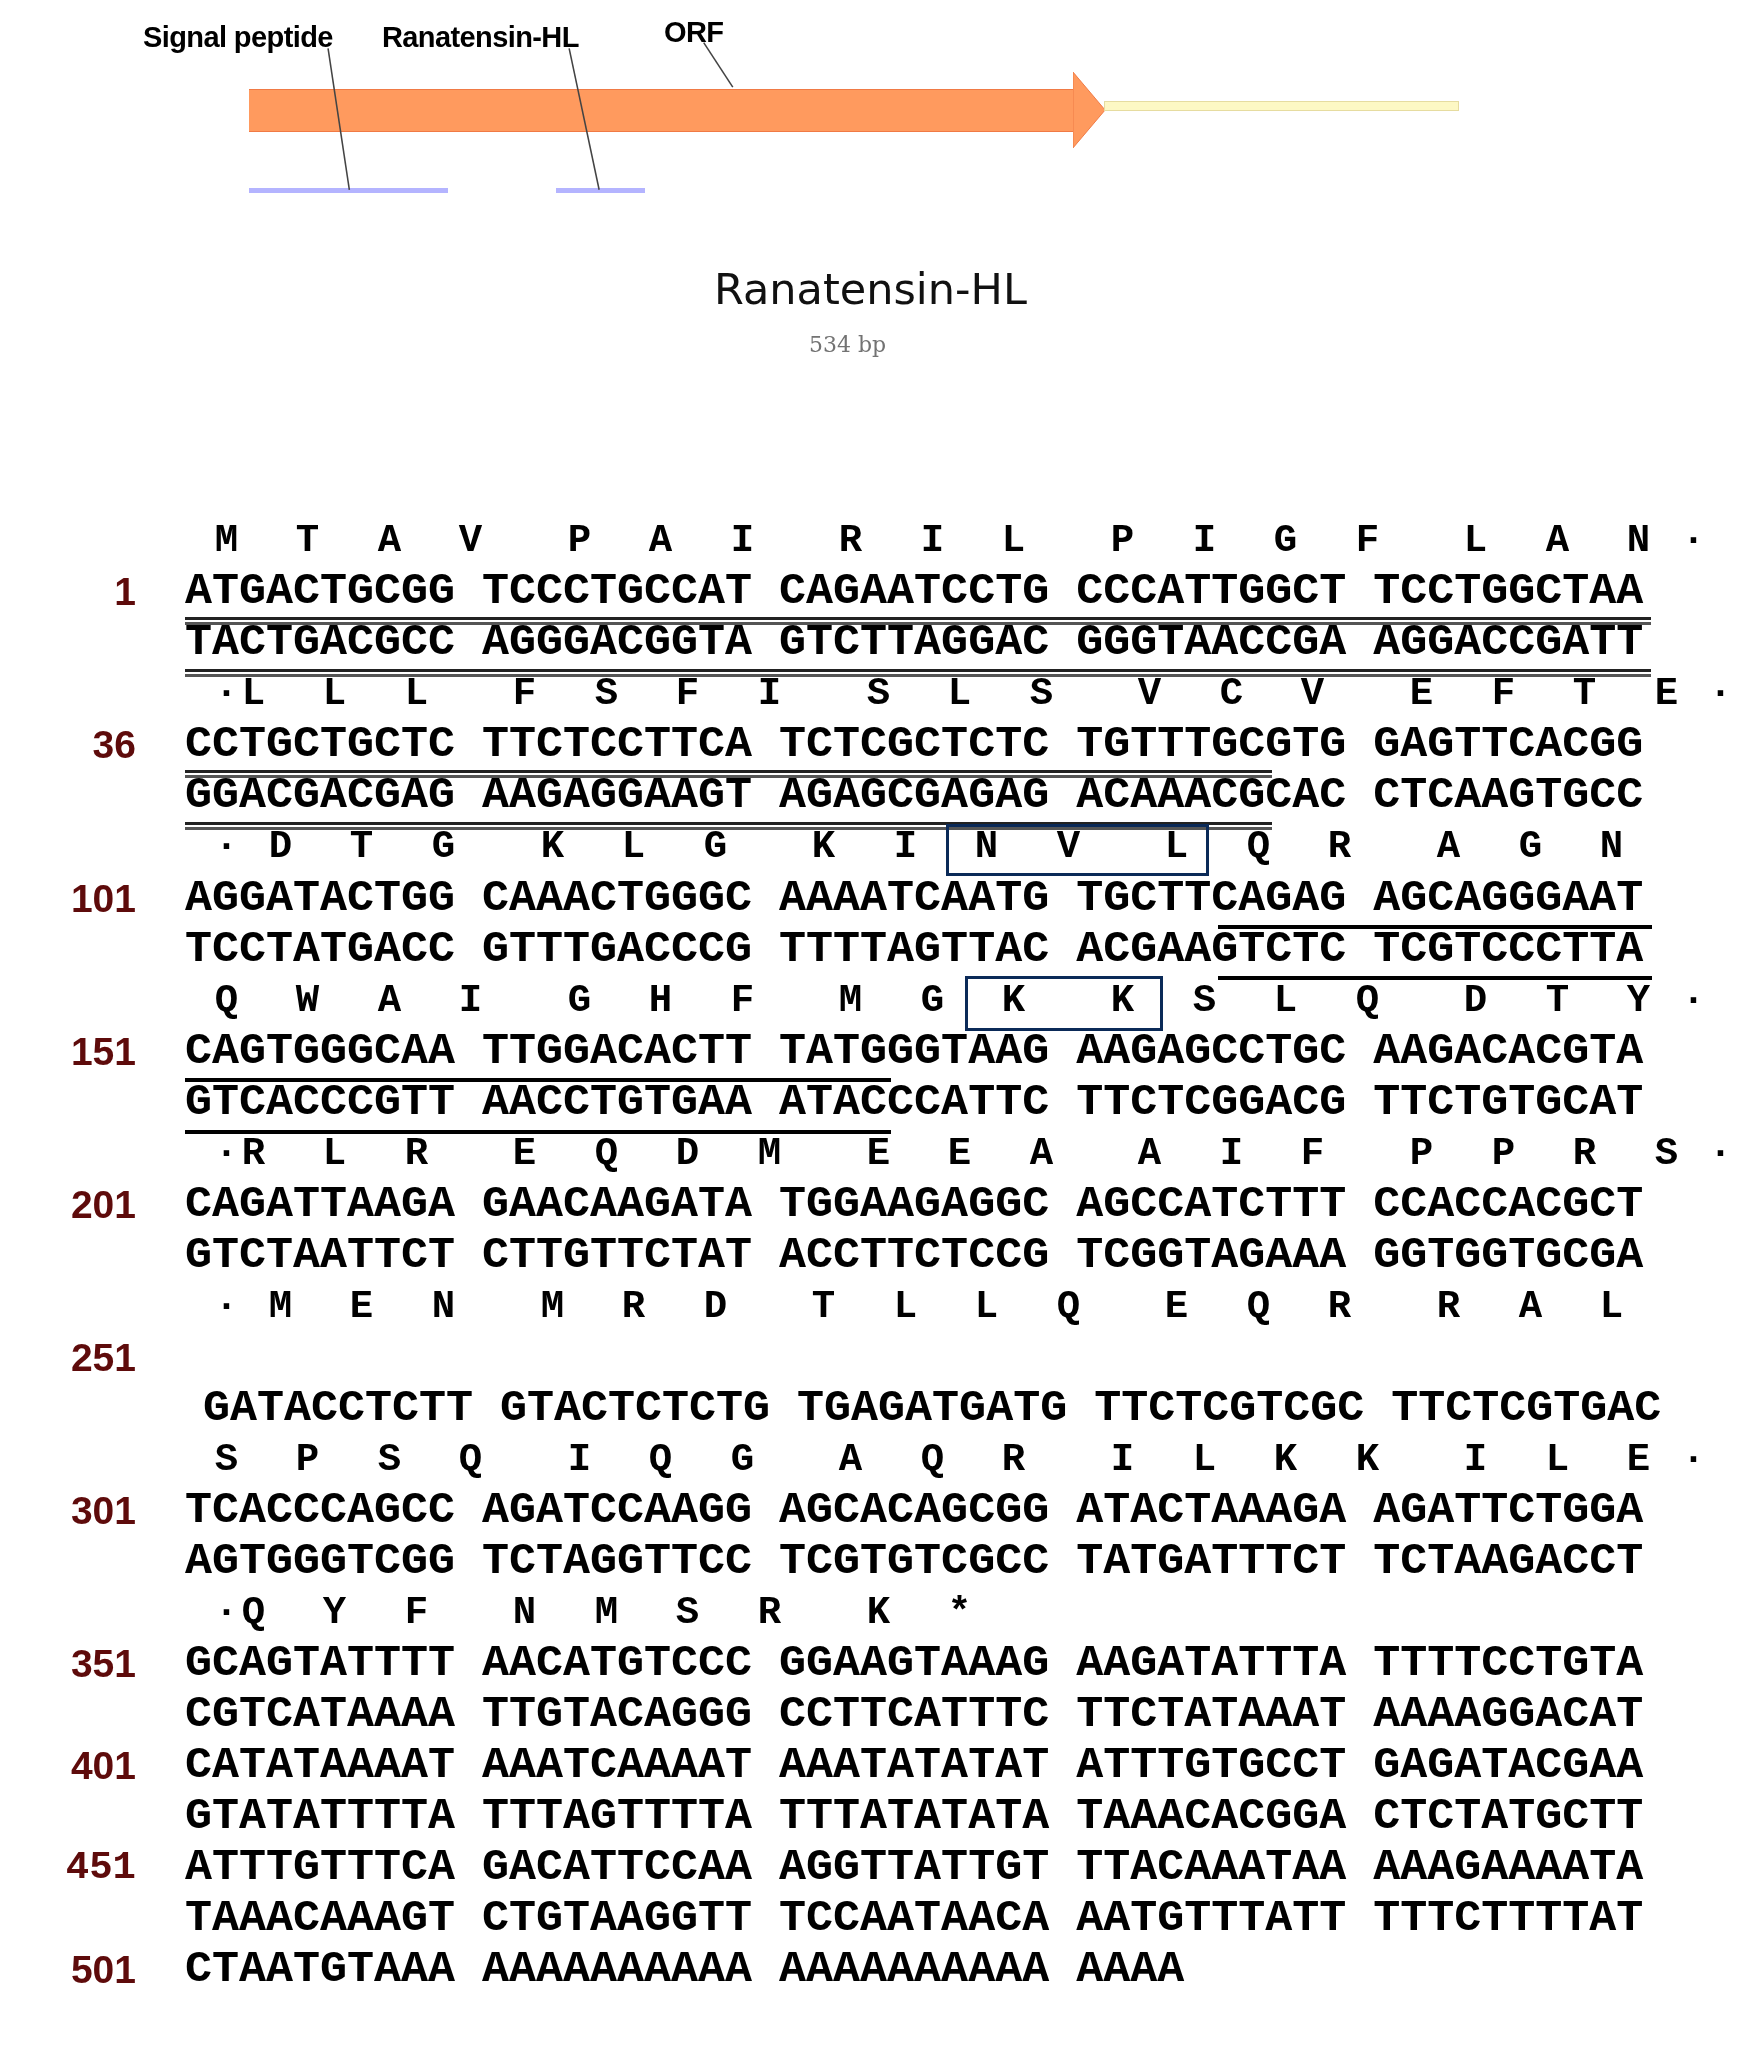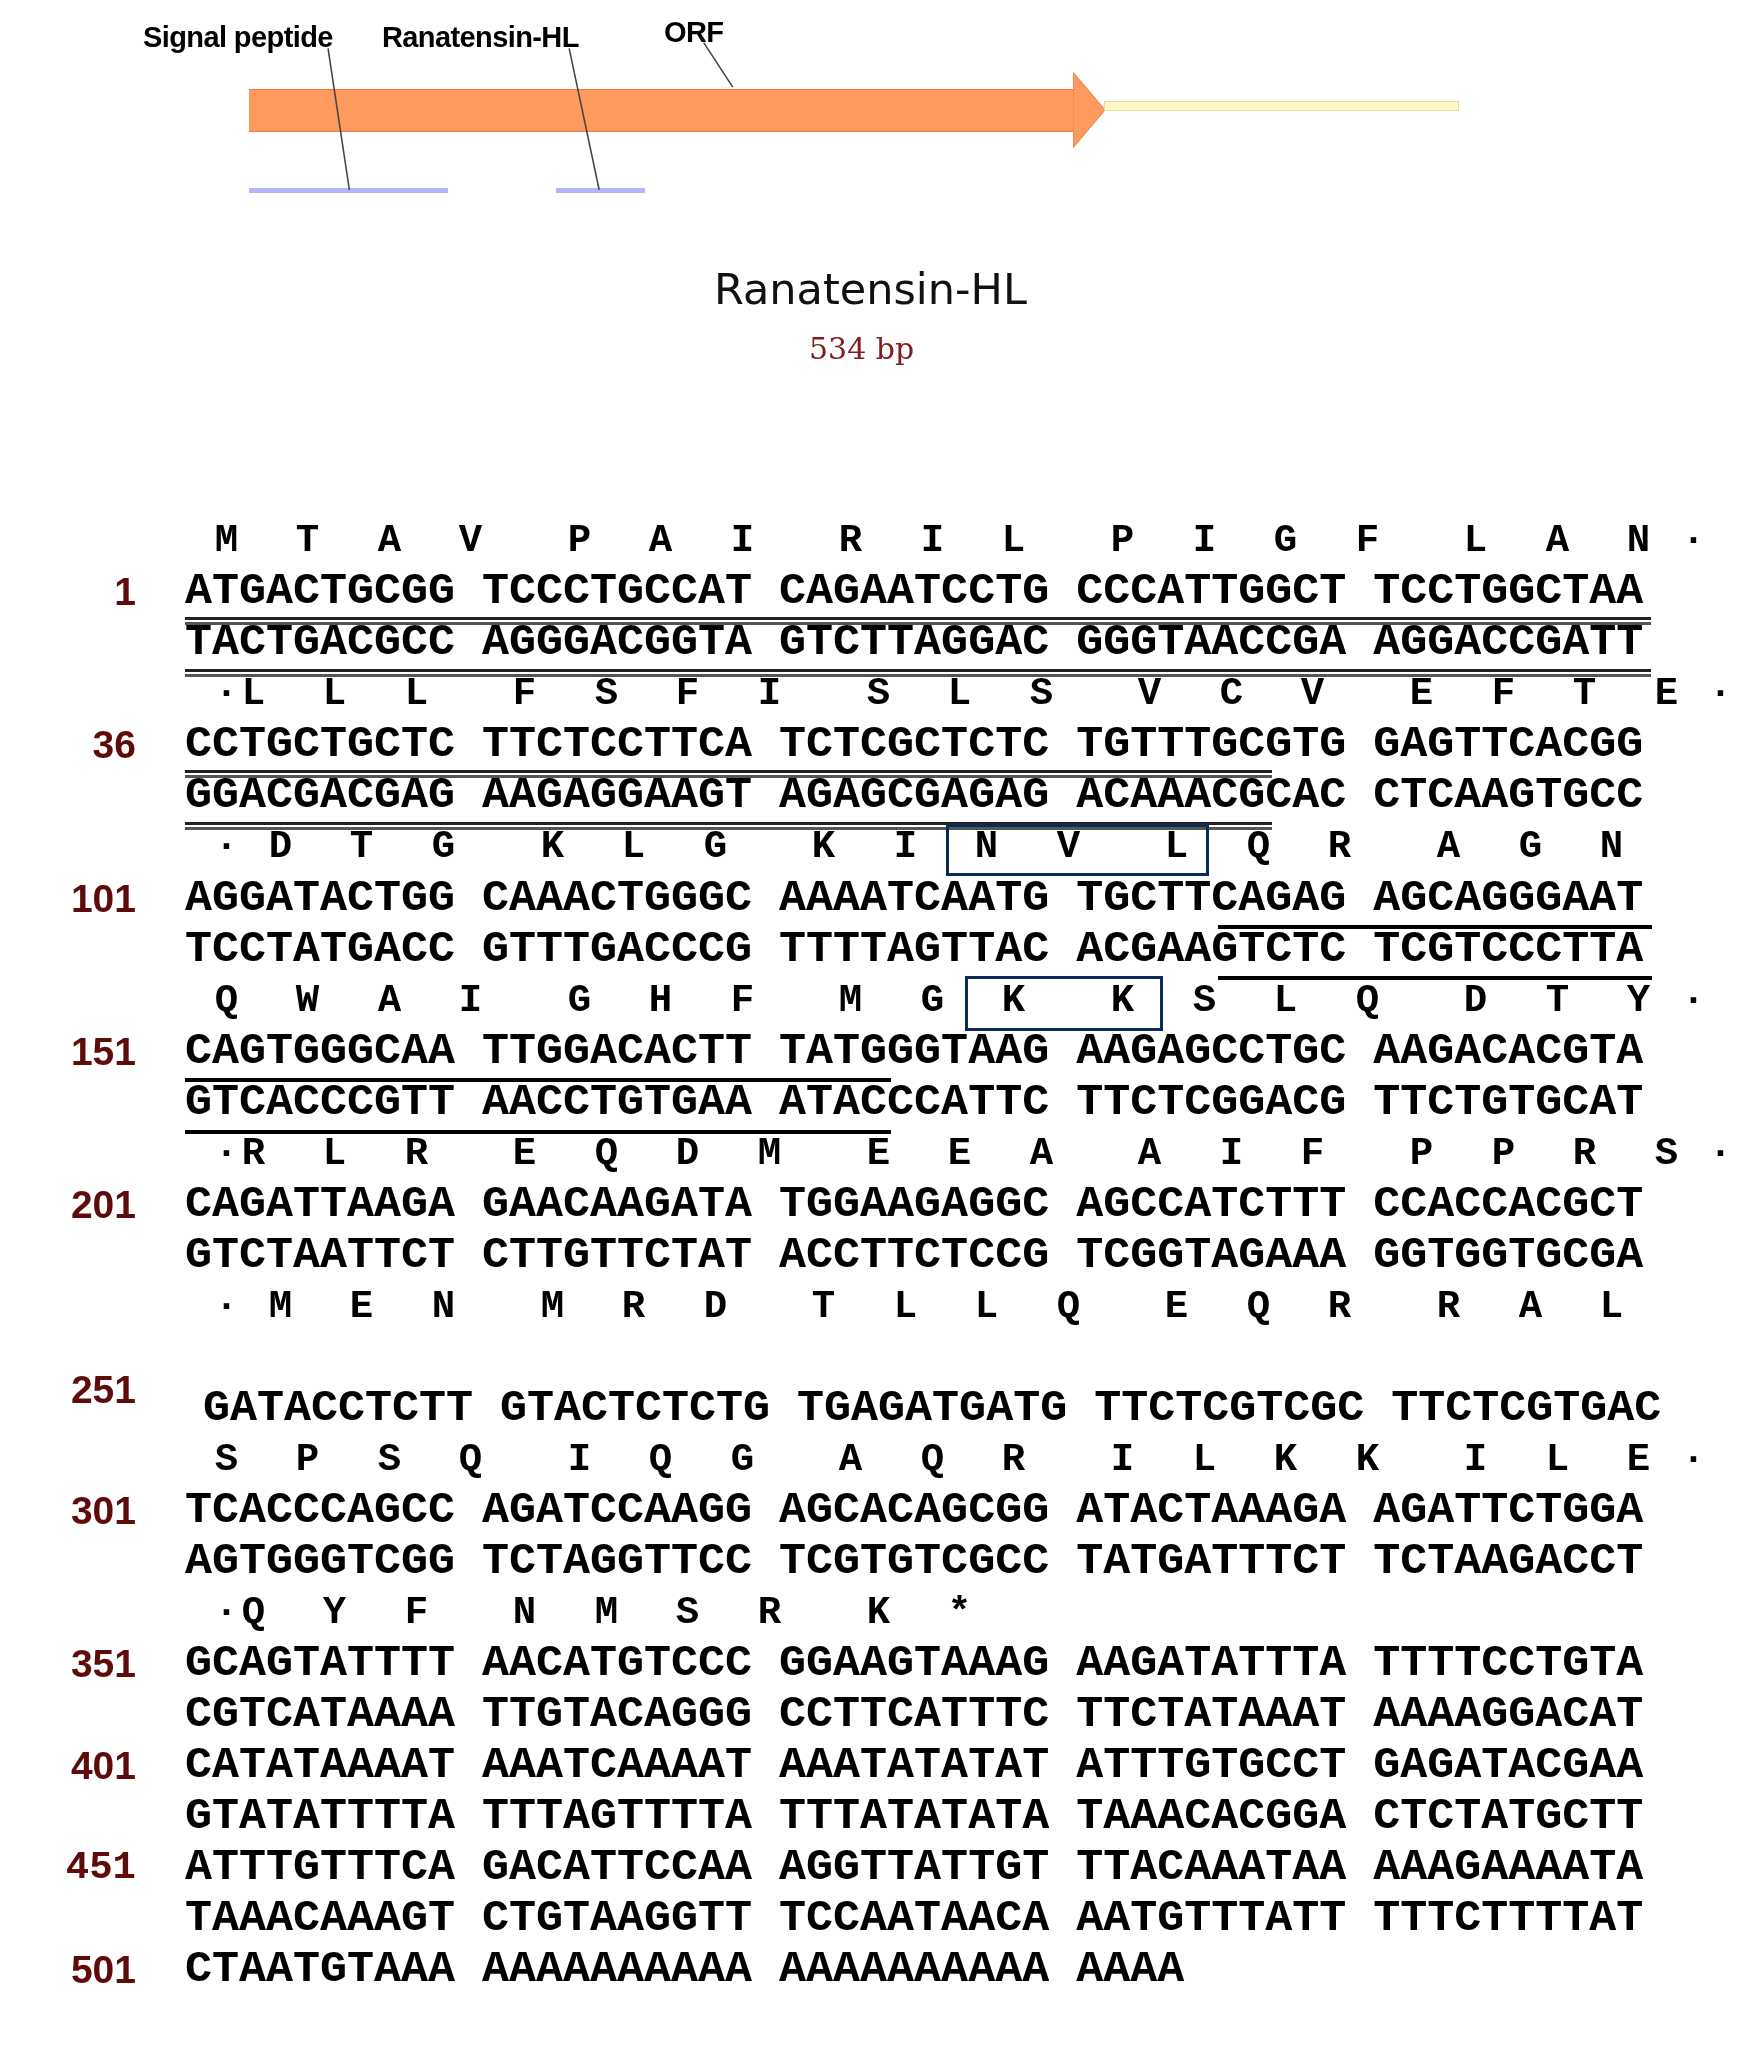--- a/index.html
+++ b/index.html
@@ -3,21 +3,21 @@
 <meta charset="utf-8">
 <style>
   html, body { margin:0; padding:0; background:#ffffff; }
   body { width:1763px; height:2073px; position:relative; overflow:hidden; }
   .abs { position:absolute; }
   .map-label { position:absolute; font-family:"Liberation Sans", sans-serif; font-weight:bold; font-size:29px; color:#000; letter-spacing:-0.6px; white-space:nowrap; line-height:1; }
   .orf-body { position:absolute; background:#ff9a5e; border-top:1px solid #f07a45; border-bottom:1px solid #f07a45; }
   .utr { position:absolute; background:#fdf8c4; border:1px solid #e6dca0; box-sizing:border-box; }
   .feature-line { position:absolute; height:4.9px; background:#b4b4ff; }
   .title { position:absolute; font-family:"DejaVu Sans", sans-serif; font-size:43px; color:#111; white-space:nowrap; line-height:1; }
-  .subtitle { position:absolute; font-family:"DejaVu Serif", serif; font-size:30px; color:#7f1d1d; white-space:nowrap; line-height:1; }
+  .subtitle { position:absolute; font-family:"DejaVu Serif", serif; font-size:22px; color:#737373; white-space:nowrap; line-height:1; }
   .seq-area { position:absolute; left:0; top:0; width:1763px; height:2073px; }
   .num { position:absolute; width:136px; text-align:right; font-family:"Liberation Sans", sans-serif; font-size:39px; font-weight:bold; color:#5e0b0b; line-height:50px; }
   .dna { position:absolute; left:185px; font-family:"Liberation Mono", monospace; font-weight:bold; font-size:45px; color:#000; white-space:pre; line-height:50px; }
   .aa { position:absolute; font-family:"Liberation Mono", monospace; font-weight:bold; font-size:39px; color:#000; line-height:50px; width:27px; text-align:center; }
   .uline-double { position:absolute; height:2.9px; background:#222; }
   .uline-double::after { content:""; position:absolute; left:0; right:0; top:4.9px; height:2.9px; background:#555; }
   .uline { position:absolute; height:3.9px; background:#000; }
   .motif-box { position:absolute; border:3.9px solid #0b2a58; box-sizing:border-box; }
 </style>
 </head>
@@ -176,21 +176,21 @@
       <span class="aa" style="left: 892px; top: 1282px;">L</span>
       <span class="aa" style="left: 973px; top: 1282px;">L</span>
       <span class="aa" style="left: 1055px; top: 1282px;">Q</span>
       <span class="aa" style="left: 1163px; top: 1282px;">E</span>
       <span class="aa" style="left: 1245px; top: 1282px;">Q</span>
       <span class="aa" style="left: 1326px; top: 1282px;">R</span>
       <span class="aa" style="left: 1435px; top: 1282px;">R</span>
       <span class="aa" style="left: 1517px; top: 1282px;">A</span>
       <span class="aa" style="left: 1598px; top: 1282px;">L</span>
     </div>
-    <div class="num" style="left: 0px; top: 1333px; margin-top: 32px;">251</div>
+    <div class="num" style="left: 0px; top: 1333px;">251</div>
     <div class="dna" style="top: 1384px; margin-left: 18px;">GATACCTCTT GTACTCTCTG TGAGATGATG TTCTCGTCGC TTCTCGTGAC</div>
     <div>
       <span class="aa" style="left: 213px; top: 1435px;">S</span>
       <span class="aa" style="left: 294px; top: 1435px;">P</span>
       <span class="aa" style="left: 376px; top: 1435px;">S</span>
       <span class="aa" style="left: 457px; top: 1435px;">Q</span>
       <span class="aa" style="left: 566px; top: 1435px;">I</span>
       <span class="aa" style="left: 647px; top: 1435px;">Q</span>
       <span class="aa" style="left: 729px; top: 1435px;">G</span>
       <span class="aa" style="left: 837px; top: 1435px;">A</span>

